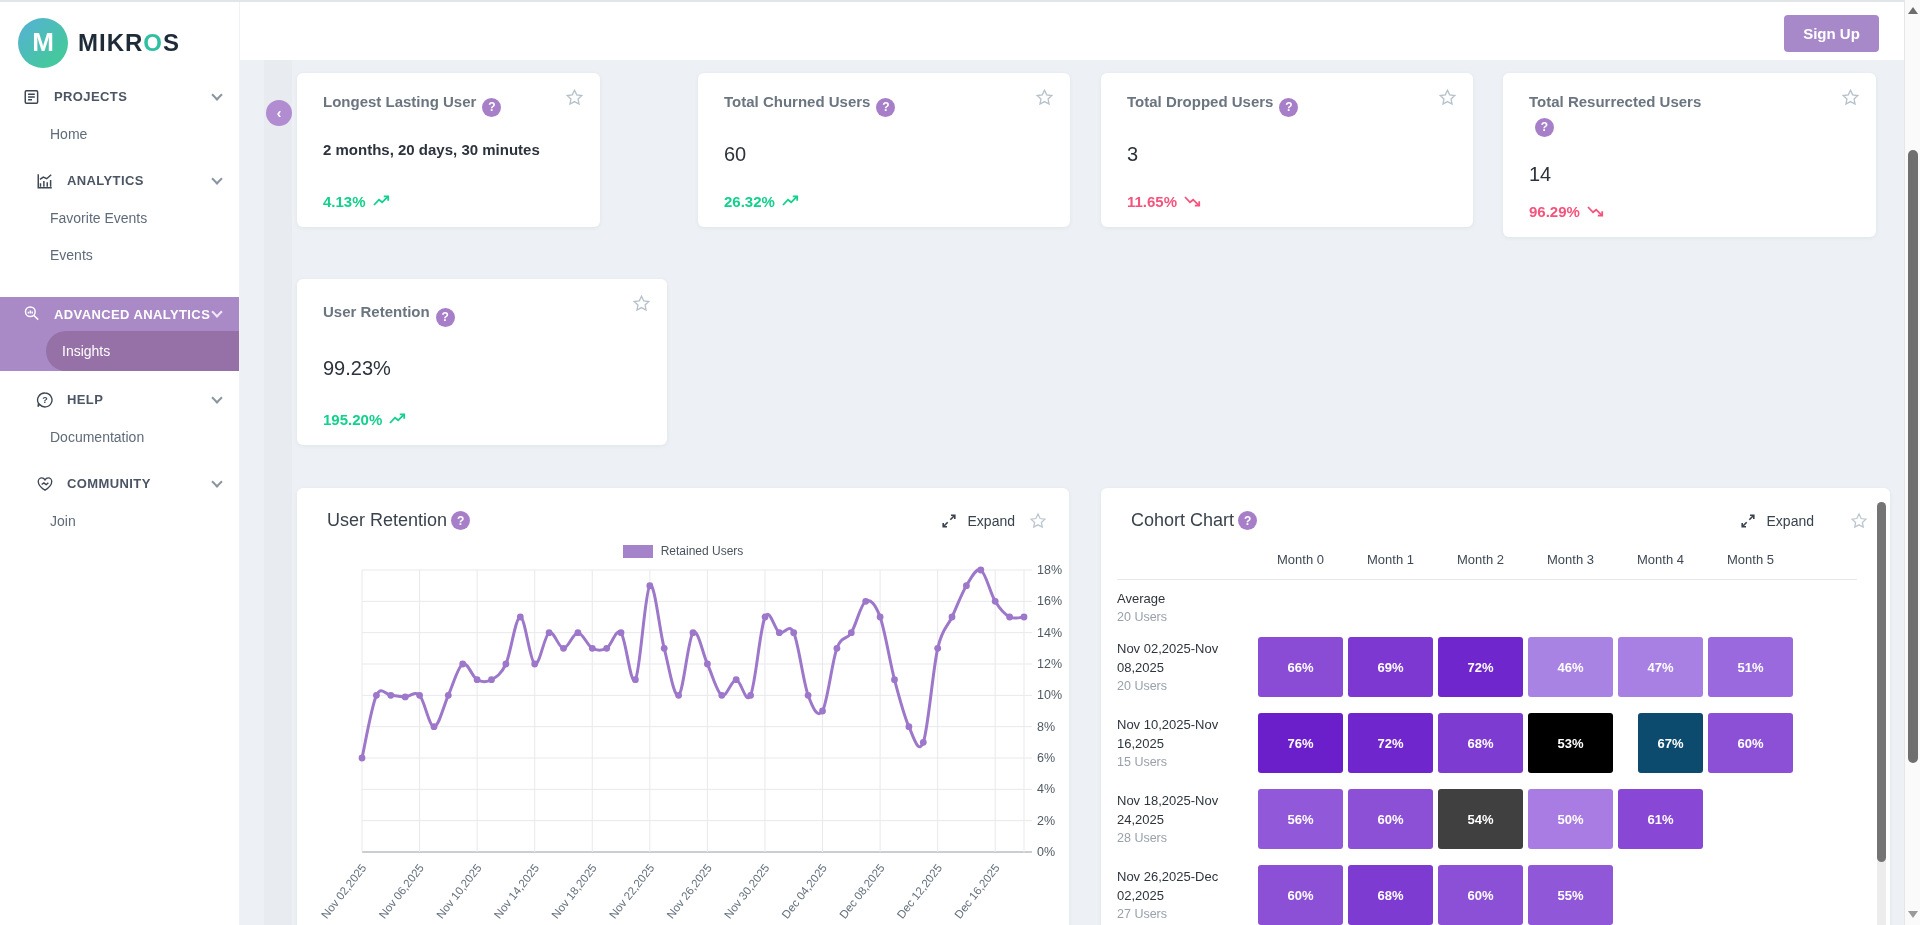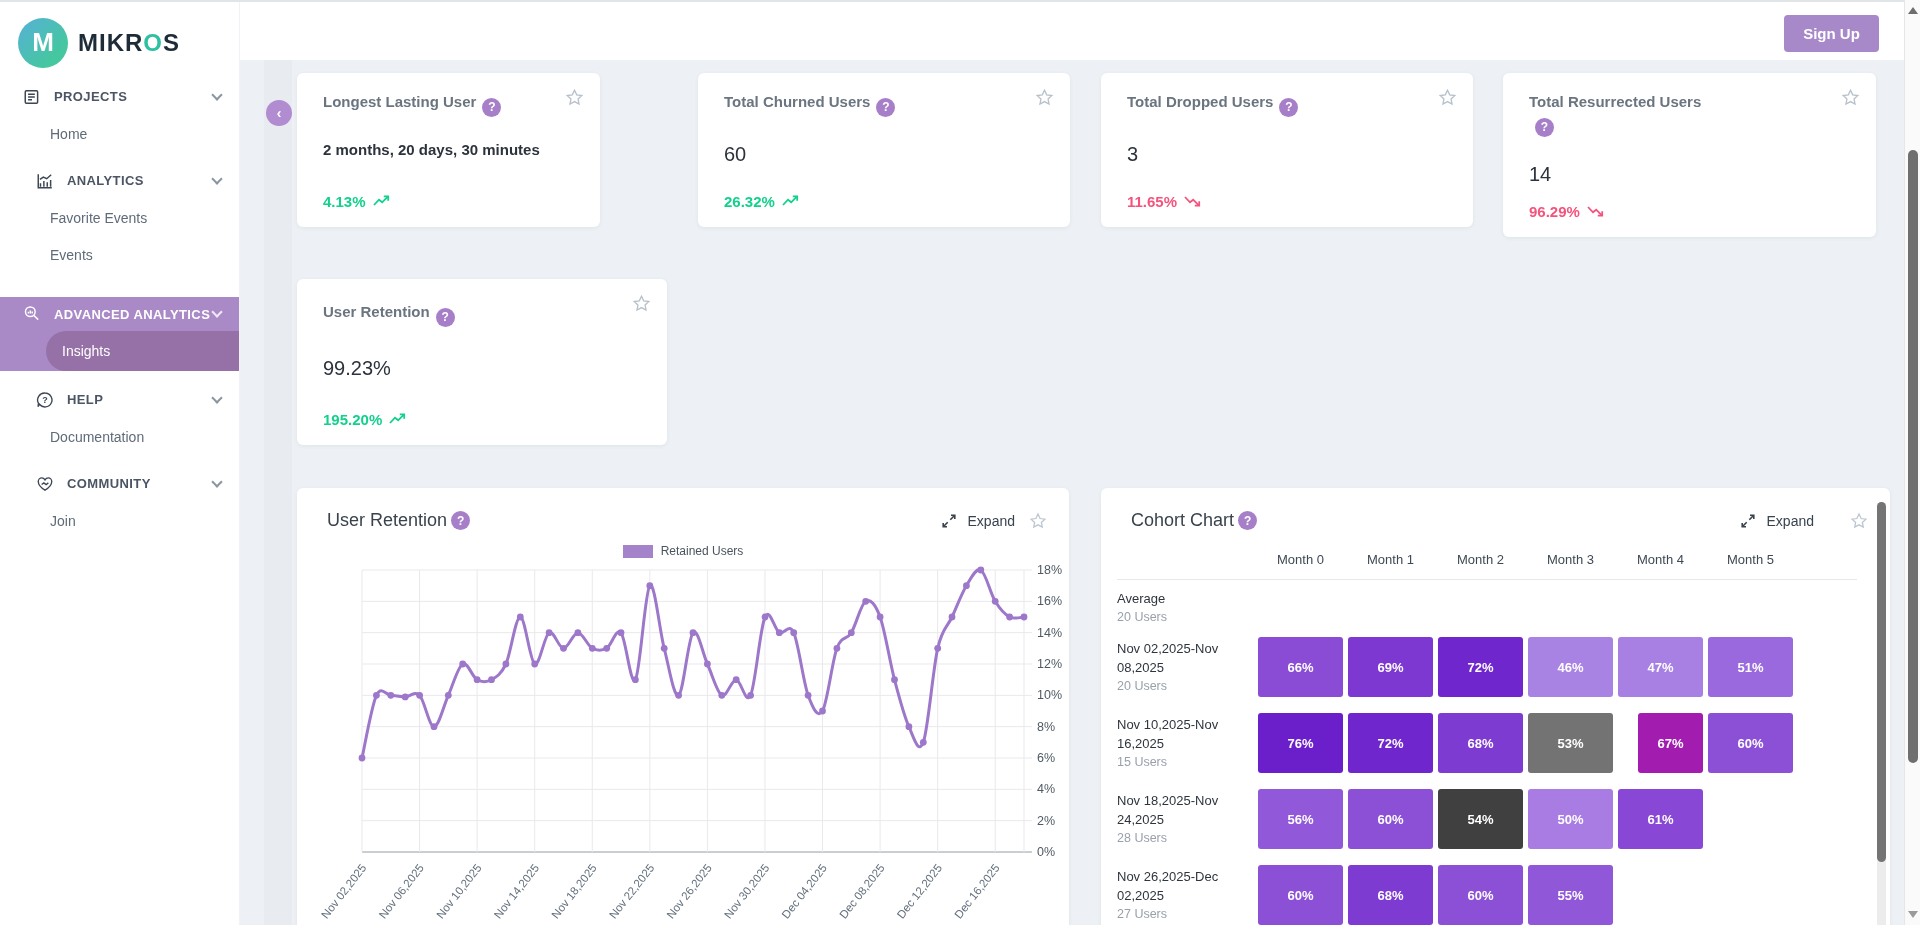--- a/index.html
+++ b/index.html
@@ -430,22 +430,22 @@
         <div class="cohort-cell" style="background: rgb(154, 105, 221);">51%</div>
       </div>
       <div class="cohort-grid-row cohort-row">
         <div class="cohort-label">
           <b>Nov 10,2025-Nov 16,2025</b>
           <i>15 Users</i>
         </div>
         <div class="cohort-cell" style="background: rgb(106, 31, 203);">76%</div>
         <div class="cohort-cell" style="background: rgb(111, 38, 205);">72%</div>
         <div class="cohort-cell" style="background: rgb(125, 59, 209);">68%</div>
-        <div class="cohort-cell" style="background: #737373;">53%</div>
-        <div class="cohort-cell" style="background: #a21caf; margin-left: 20px;">67%</div>
+        <div class="cohort-cell" style="background: #000000;">53%</div>
+        <div class="cohort-cell" style="background: #0c4a6e; margin-left: 20px;">67%</div>
         <div class="cohort-cell" style="background: rgb(140, 80, 215);">60%</div>
       </div>
       <div class="cohort-grid-row cohort-row">
         <div class="cohort-label">
           <b>Nov 18,2025-Nov 24,2025</b>
           <i>28 Users</i>
         </div>
         <div class="cohort-cell" style="background: rgb(145, 89, 218);">56%</div>
         <div class="cohort-cell" style="background: rgb(140, 80, 215);">60%</div>
         <div class="cohort-cell" style="background: #404040;">54%</div>

